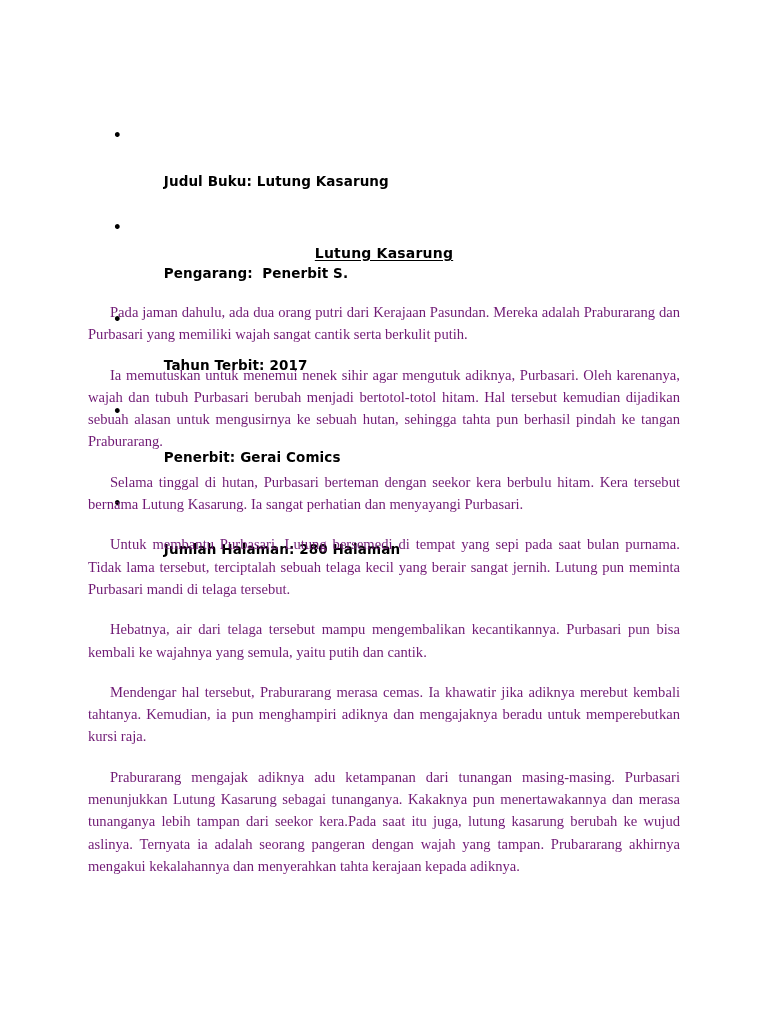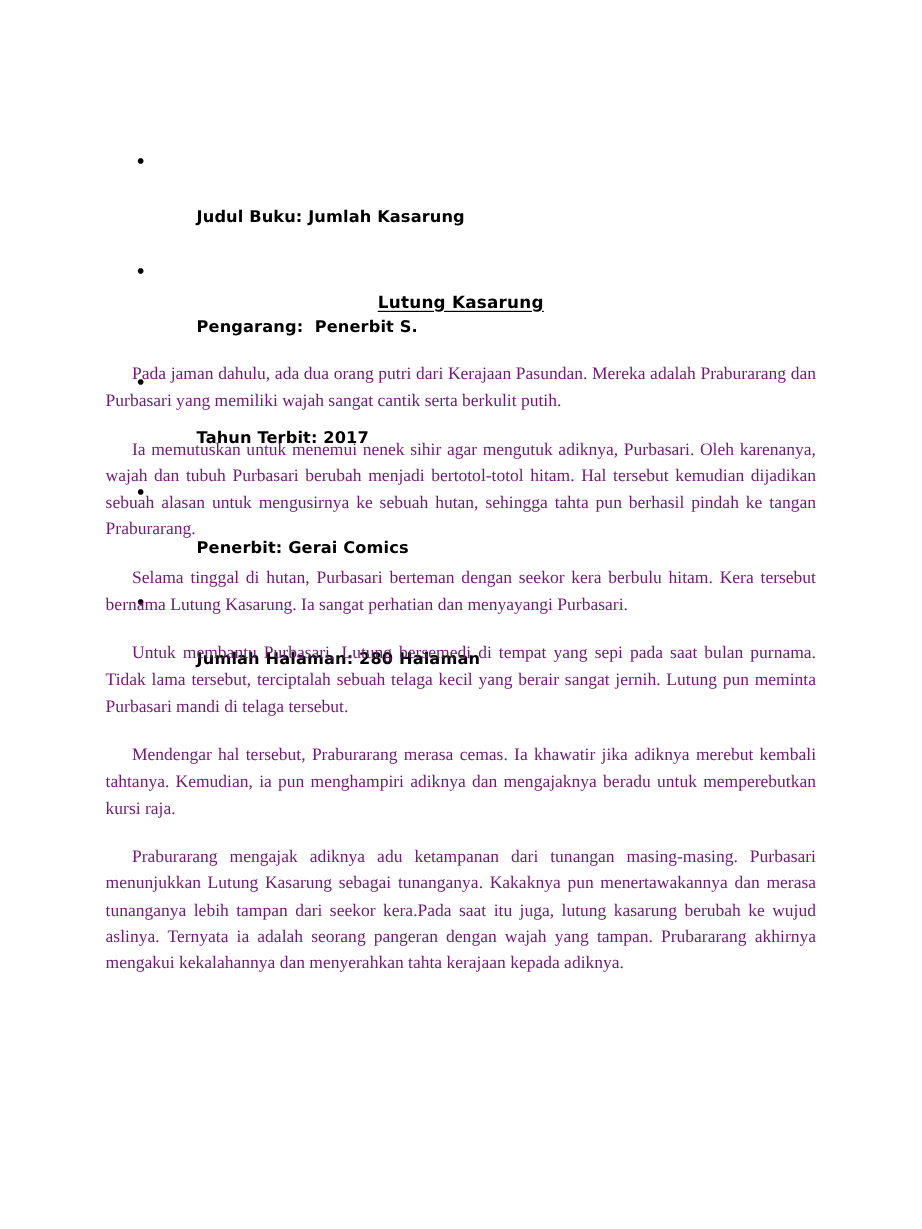--- a/index.html
+++ b/index.html
@@ -94,21 +94,21 @@
   .body-par:last-child { margin-bottom: 0; }
 </style>
 </head>
 <body>
 
 <div class="page">
 
   <ul class="meta-list">
     <li class="meta-item">
       <span class="bullet">•</span>
-      <span>Judul Buku: Jumlah Kasarung</span>
+      <span>Judul Buku: Lutung Kasarung</span>
     </li>
     <li class="meta-item">
       <span class="bullet">•</span>
       <span>Pengarang:  Penerbit S.</span>
     </li>
     <li class="meta-item">
       <span class="bullet">•</span>
       <span>Tahun Terbit: 2017</span>
     </li>
     <li class="meta-item">
@@ -121,17 +121,18 @@
     </li>
   </ul>
 
   <h1 class="doc-heading"><span class="ul">Lutung Kasarung</span></h1>
 
   <div class="body-copy">
     <p class="body-par">Pada jaman dahulu, ada dua orang putri dari Kerajaan Pasundan. Mereka adalah Praburarang dan Purbasari yang memiliki wajah sangat cantik serta berkulit putih.</p>
     <p class="body-par">Ia memutuskan untuk menemui nenek sihir agar mengutuk adiknya, Purbasari. Oleh karenanya, wajah dan tubuh Purbasari berubah menjadi bertotol-totol hitam. Hal tersebut kemudian dijadikan sebuah alasan untuk mengusirnya ke sebuah hutan, sehingga tahta pun berhasil pindah ke tangan Praburarang.</p>
     <p class="body-par">Selama tinggal di hutan, Purbasari berteman dengan seekor kera berbulu hitam. Kera tersebut  bernama Lutung Kasarung. Ia sangat perhatian dan menyayangi Purbasari.</p>
     <p class="body-par">Untuk membantu Purbasari, Lutung bersemedi di tempat yang sepi pada saat bulan purnama. Tidak lama tersebut, terciptalah sebuah telaga kecil yang berair sangat jernih. Lutung pun meminta Purbasari mandi di telaga tersebut.</p>
+    <p class="body-par">Hebatnya, air dari telaga tersebut mampu mengembalikan kecantikannya. Purbasari pun bisa kembali ke wajahnya yang semula, yaitu putih dan cantik.</p>
     <p class="body-par">Mendengar hal tersebut, Praburarang merasa cemas. Ia khawatir jika adiknya merebut kembali tahtanya. Kemudian, ia pun menghampiri adiknya dan mengajaknya beradu untuk memperebutkan kursi raja.</p>
     <p class="body-par">Praburarang mengajak adiknya adu ketampanan dari tunangan masing-masing. Purbasari menunjukkan Lutung Kasarung sebagai tunanganya. Kakaknya pun menertawakannya dan merasa tunanganya lebih tampan dari seekor kera.Pada saat itu juga, lutung kasarung berubah ke wujud aslinya. Ternyata ia adalah seorang pangeran dengan wajah yang tampan. Prubararang akhirnya mengakui kekalahannya dan menyerahkan tahta kerajaan kepada adiknya.</p>
   </div>
 
 </div>
 
 </body></html>

